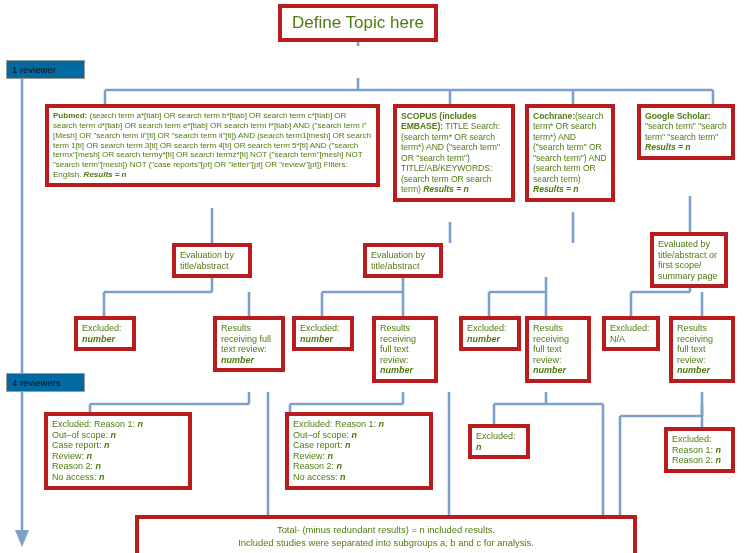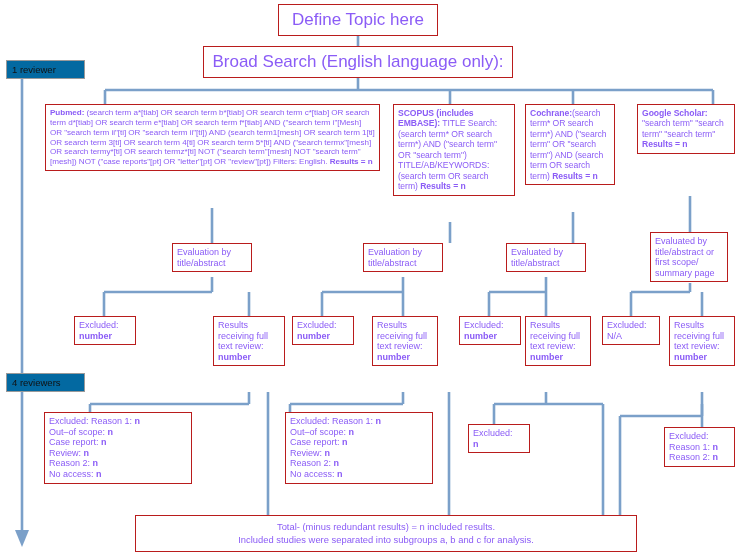--- a/index.html
+++ b/index.html
@@ -9,23 +9,23 @@
     font-family:"Liberation Sans", sans-serif;
     color:#111;
     overflow:hidden;
     position:relative;
   }
   #stage{position:absolute;left:0;top:0;width:748px;height:553px;}
   svg.lines{position:absolute;left:0;top:0;width:748px;height:553px;pointer-events:none;}
   .box{
     position:absolute;
     box-sizing:border-box;
-    border:1px solid #b91c1c;
+    border:4px solid #b91c1c;
     background:#ffffff;
-    color:#8b5cf6;
+    color:#4d7c0f;
     line-height:1.18;
     z-index:5;
   }
   .pad{padding:3px 4px;}
   .b-title{
     text-align:center;
     font-size:17px;
     padding:5px 8px;
     line-height:1.2;
   }
@@ -42,21 +42,21 @@
   .lbl{
     position:absolute;
     box-sizing:border-box;
     border:1px solid #9a9a9a;
     background:#0369a1;
     font-size:9.5px;
     padding:3px 5px;
     z-index:6;
   }
   b{font-weight:bold;}
-  .bi{font-weight:bold;}
+  .bi{font-weight:bold;font-style:italic;}
   .qbox{
     line-height:1.22;
     letter-spacing:-0.05px;
   }
 </style>
 </head>
 <body>
 
 <div id="stage">
 
@@ -126,23 +126,20 @@
 
       <path d="M22,78 L22,538"></path>
     </g>
     <polygon points="22,547 15,530 29,530" fill="#7ba0c9"></polygon>
   </svg>
 
   <div class="box b-title" style="left:278px;top:4px;width:160px;">
     <span>Define Topic here</span>
   </div>
 
-  <div class="box b-broad" style="left:203px;top:46px;width:310px;">
-    <span>Broad Search (English language only):</span>
-  </div>
 
   <div class="lbl" style="left:6px;top:60px;width:79px;">
     <span>1 reviewer</span>
   </div>
   <div class="lbl" style="left:6px;top:373px;width:79px;">
     <span>4 reviewers</span>
   </div>
 
   <div class="box pad qbox small" style="left:45px;top:104px;width:335px;">
     <b>Pubmed:</b><span> (search term a*[tiab] OR search term b*[tiab] OR search term c*[tiab] OR search term d*[tiab] OR search term e*[tiab] OR search term f*[tiab] AND ("search term i"[Mesh] OR "search term ii"[ti] OR "search term ii"[ti]) AND (search term1[mesh] OR search term 1[ti] OR search term 3[ti] OR search term 4[ti] OR search term 5*[ti] AND ("search termx"[mesh] OR search termy*[ti] OR search termz*[ti] NOT ("search term"[mesh] NOT "search term"[mesh]) NOT ("case reports"[pt] OR "letter"[pt] OR "review"[pt]) Filters: English. </span><span class="bi">Results = n</span>
@@ -165,23 +162,20 @@
   </div>
 
   <div class="box pad t9" style="left:172px;top:243px;width:80px;">
     <span>Evaluation by title/abstract</span>
   </div>
 
   <div class="box pad t9" style="left:363px;top:243px;width:80px;">
     <span>Evaluation  by title/abstract</span>
   </div>
 
-  <div class="box pad t9" style="left:506px;top:243px;width:80px;">
-    <span>Evaluated by title/abstract</span>
-  </div>
 
   <div class="box pad t9" style="left:650px;top:232px;width:78px;">
     <span>Evaluated by title/abstract or first scope/ summary page</span>
   </div>
 
   <div class="box pad t9" style="left:74px;top:316px;width:62px;">
     <span>Excluded:</span><br>
     <span class="bi">number</span>
   </div>
 

